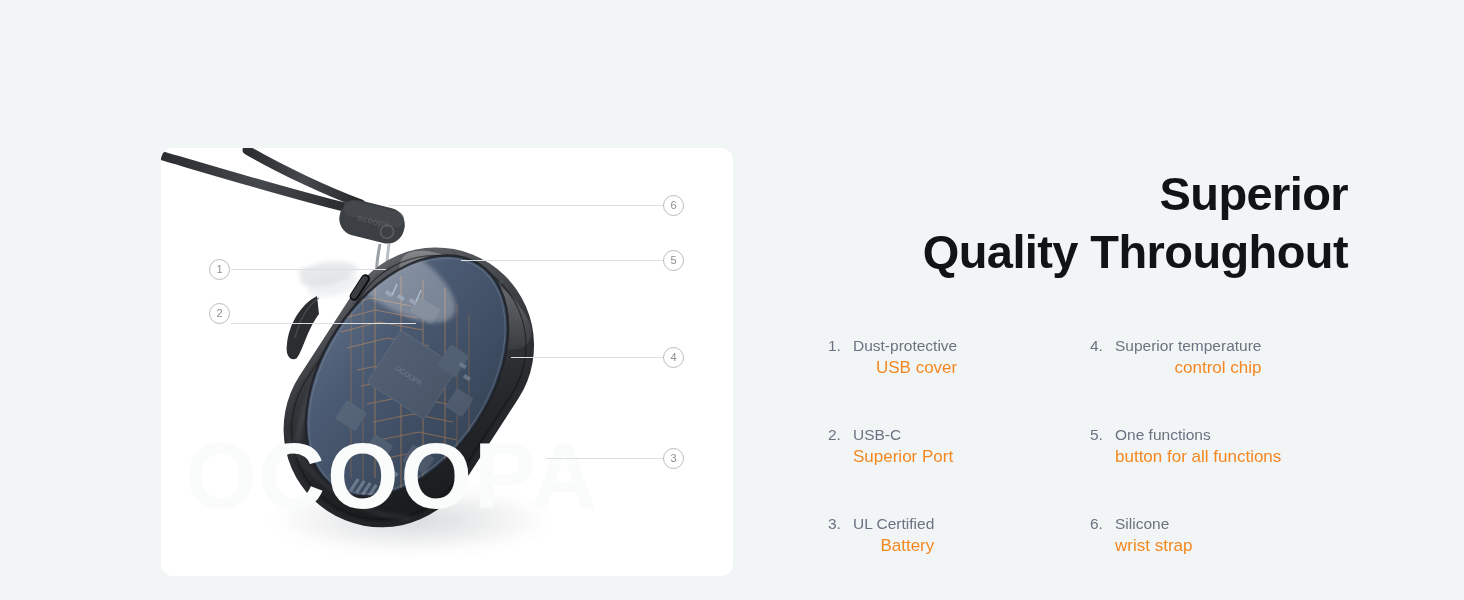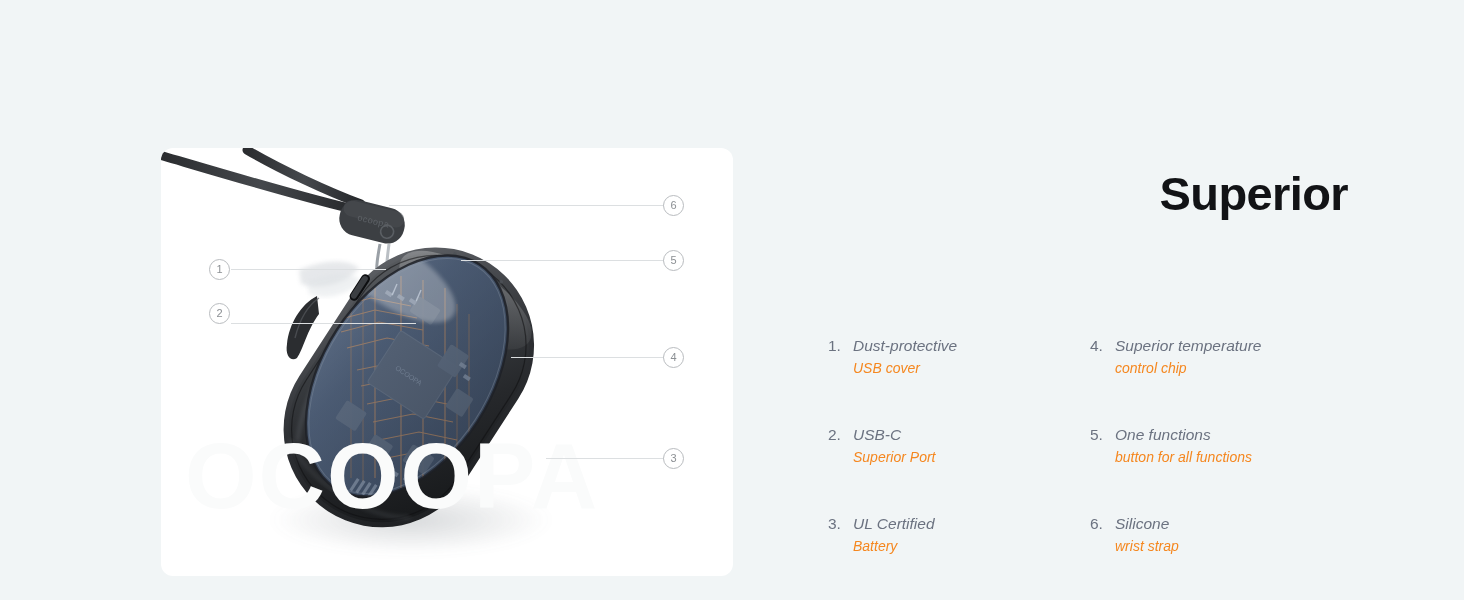--- a/index.html
+++ b/index.html
@@ -44,23 +44,23 @@
     line-height: 58px; letter-spacing: -0.6px; white-space: nowrap; text-align: right;
   }
 
   .features {
     position: absolute; left: 828px; top: 335px;
     width: 520px;
     display: grid; grid-template-columns: 232px 232px; column-gap: 30px; row-gap: 45px;
   }
   .feature { display: flex; gap: 8px; }
   .f-num { color: #6b7280; font-size: 15.5px; line-height: 22px; min-width: 17px; }
-  .f-text { line-height: 22px; font-style: italic; }
+  .f-text { line-height: 22px; }
   .f-top { color: #6b7280; font-size: 15.5px; display: block; }
-  .f-bot { color: #f5871f; font-size: 14px; display: block; white-space: nowrap; }
+  .f-bot { color: #f5871f; font-size: 17px; display: block; white-space: nowrap; text-align: right; }
 </style>
 </head>
 <body>
 
 <div class="page">
 
   <div class="product-card">
 
     <div class="device-stage">
       <svg viewBox="0 0 572 428" xmlns="http://www.w3.org/2000/svg">
@@ -247,20 +247,21 @@
 
   <div class="callout" style="left:209px; top:259px;">1</div>
   <div class="callout" style="left:209px; top:303px;">2</div>
   <div class="callout" style="left:663px; top:448px;">3</div>
   <div class="callout" style="left:663px; top:347px;">4</div>
   <div class="callout" style="left:663px; top:250px;">5</div>
   <div class="callout" style="left:663px; top:195px;">6</div>
 
   <div class="panel">
     <div class="headline">Superior</div>
+    <div class="headline">Quality Throughout</div>
   </div>
 
   <div class="features">
     <div class="feature">
       <span class="f-num">1.</span>
       <span class="f-text">
         <span class="f-top">Dust-protective</span>
         <span class="f-bot">USB cover</span>
       </span>
     </div>

